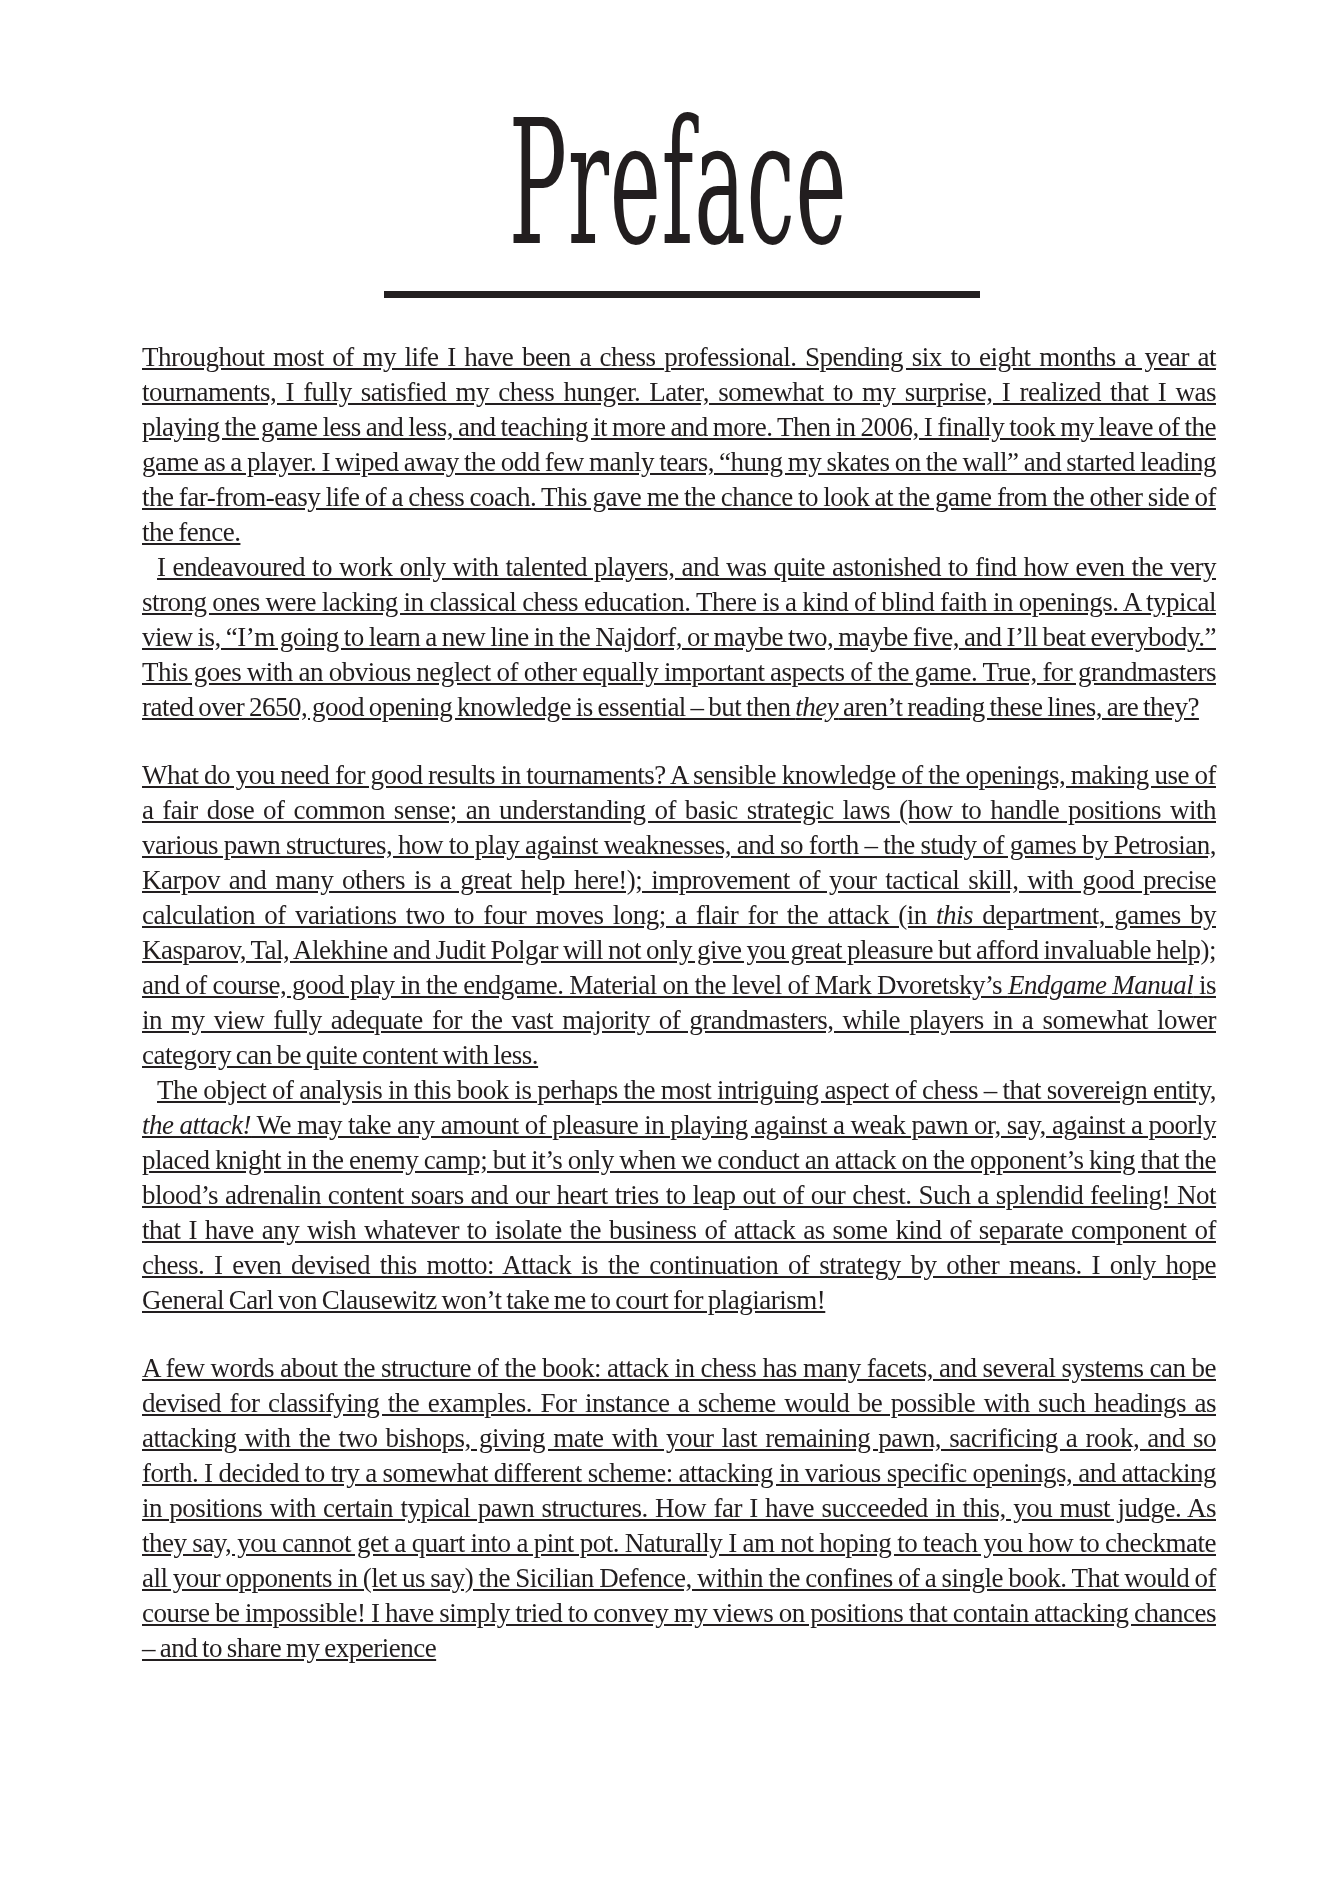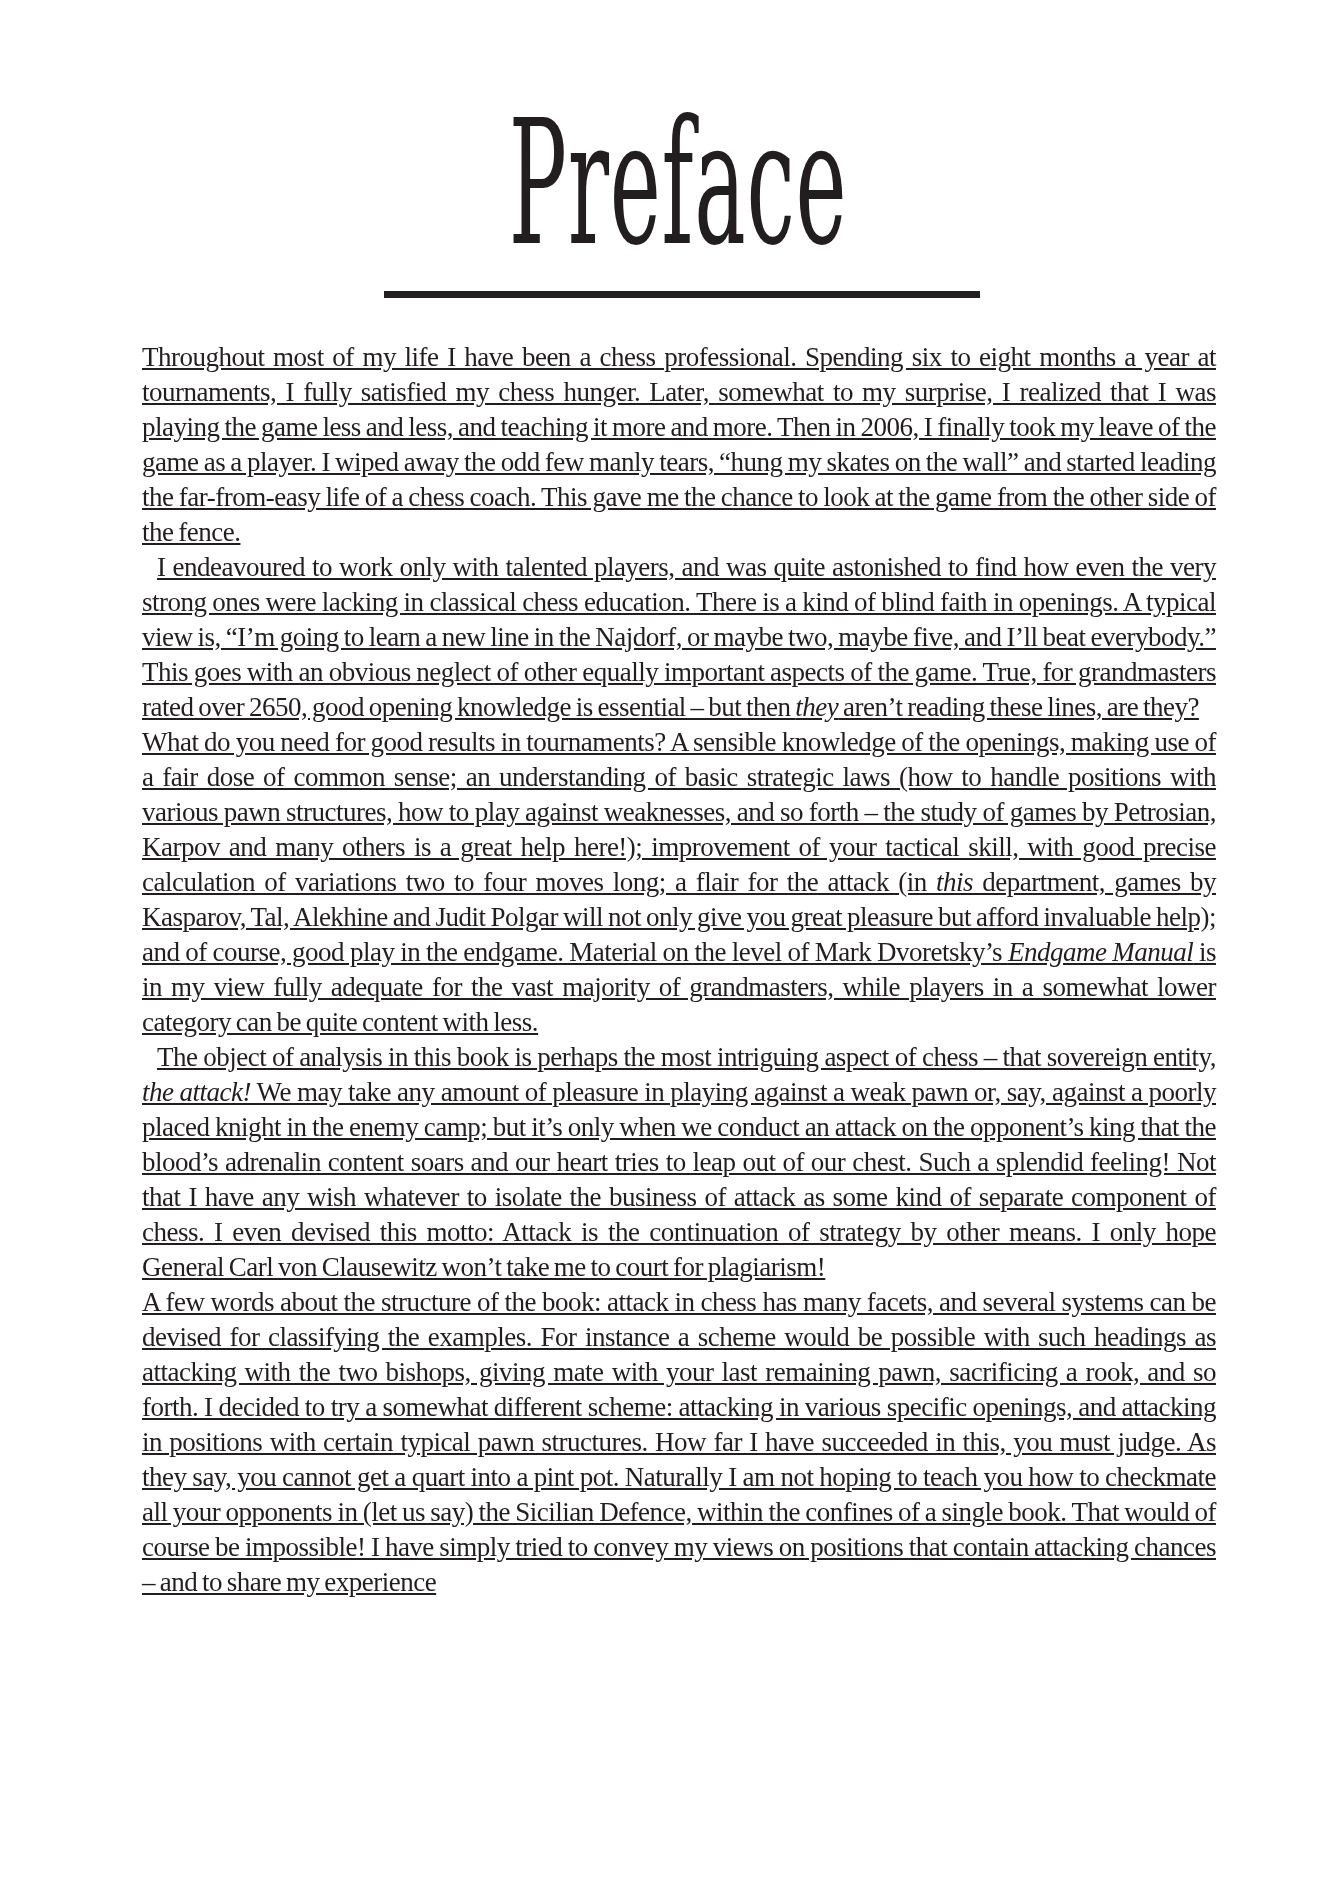--- a/index.html
+++ b/index.html
@@ -54,21 +54,21 @@
     letter-spacing: -0.5px;
     word-spacing: -1.5px;
     text-align: justify;
     text-decoration: underline;
   }
   .para {
     margin: 0;
     padding: 0;
   }
   .para.indent { text-indent: 15px; }
-  .para.space-before { }
+  .para.space-before { margin-top: 33px; }
   .para em { font-style: italic; }
 </style>
 </head>
 <body>
 
 <div class="page">
   <h1 class="title"><span class="title-inner">Preface</span></h1>
   <div class="rule"></div>
   <div class="body">
       <p class="para"><span>Throughout most of my life I have been a chess professional. Spending six to eight months a year at tournaments, I fully satisfied my chess hunger. Later, somewhat to my surprise, I realized that I was playing the game less and less, and teaching it more and more. Then in 2006, I finally took my leave of the game as a player. I wiped away the odd few manly tears, “hung my skates on the wall” and started leading the far-from-easy life of a chess coach. This gave me the chance to look at the game from the other side of the fence.</span></p>

